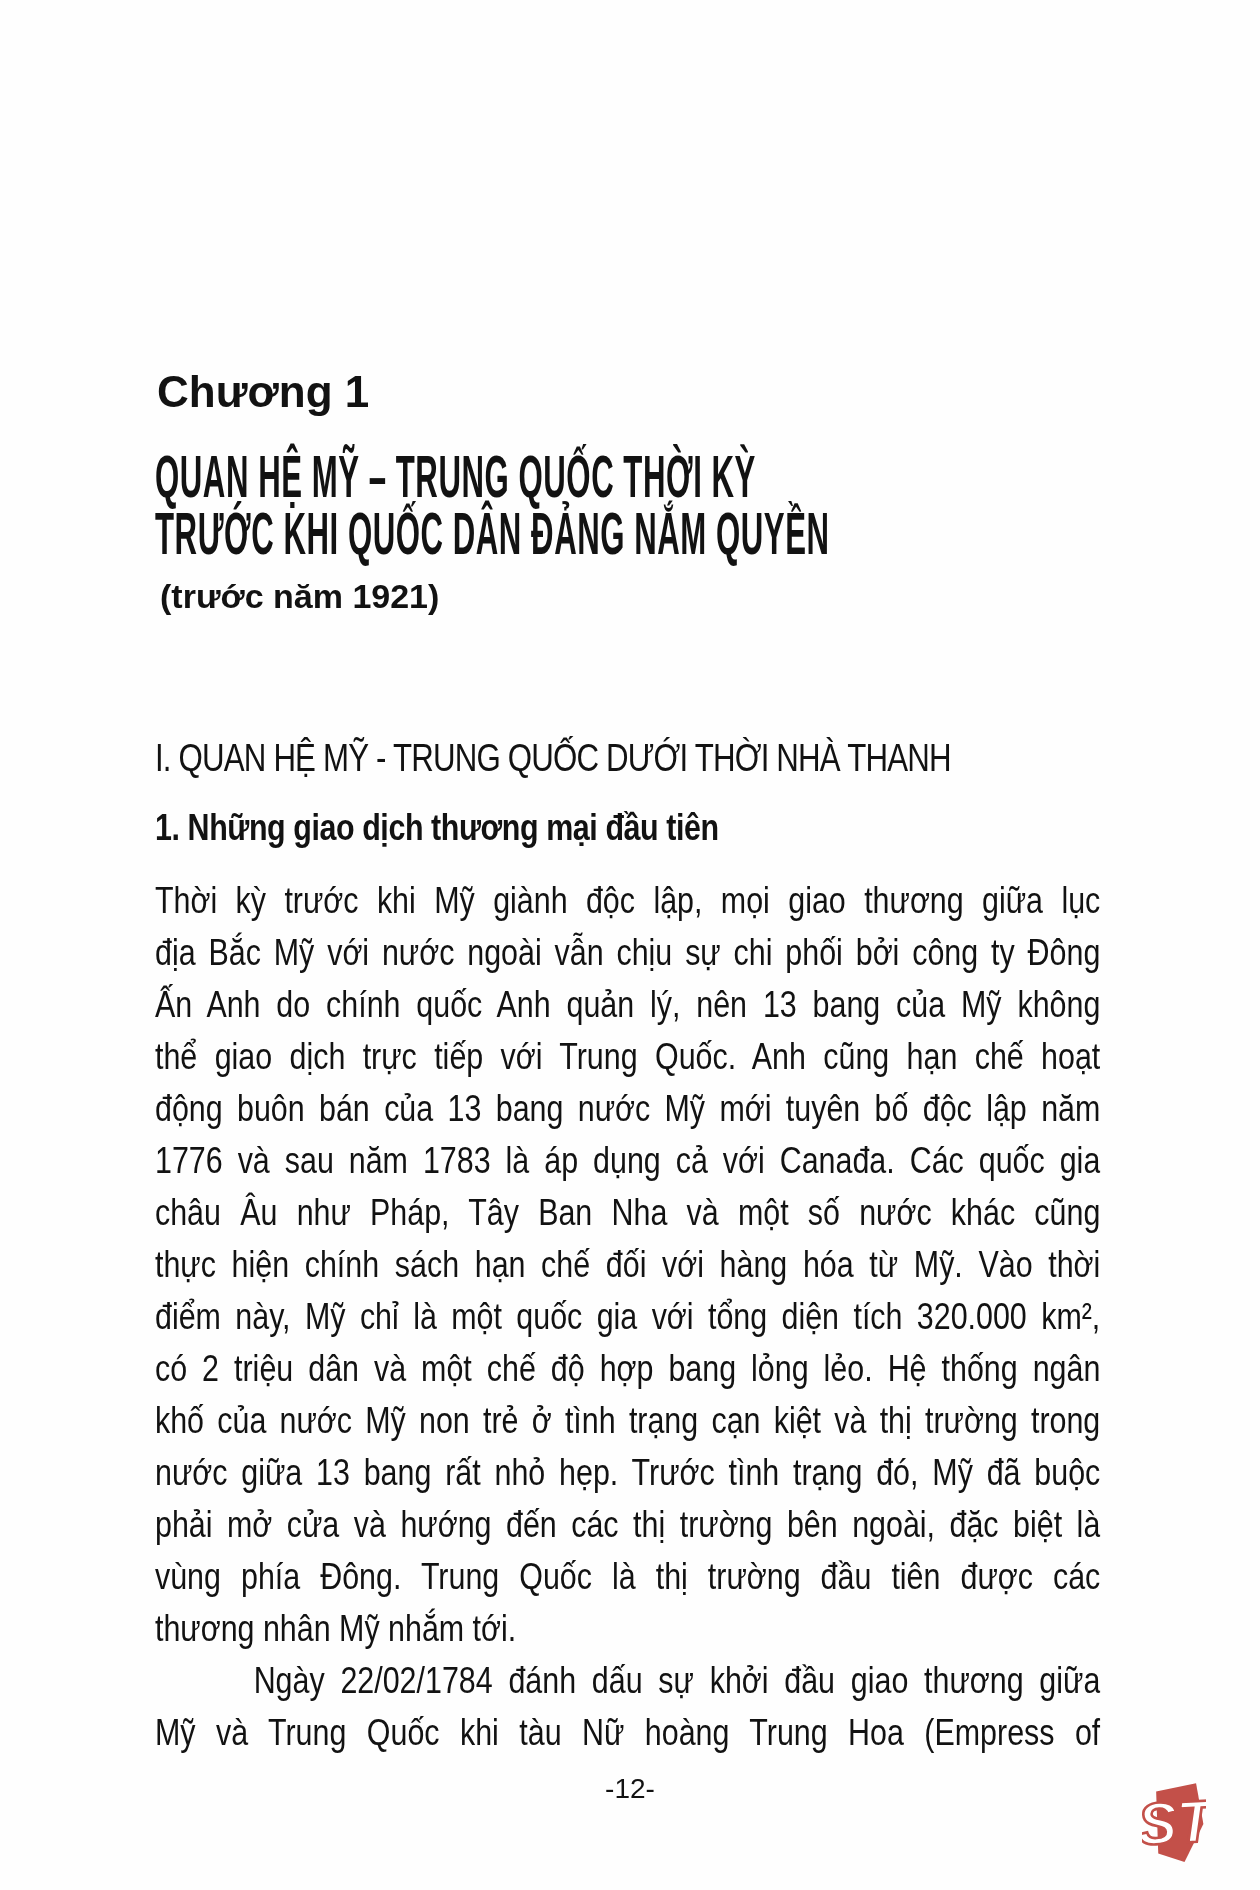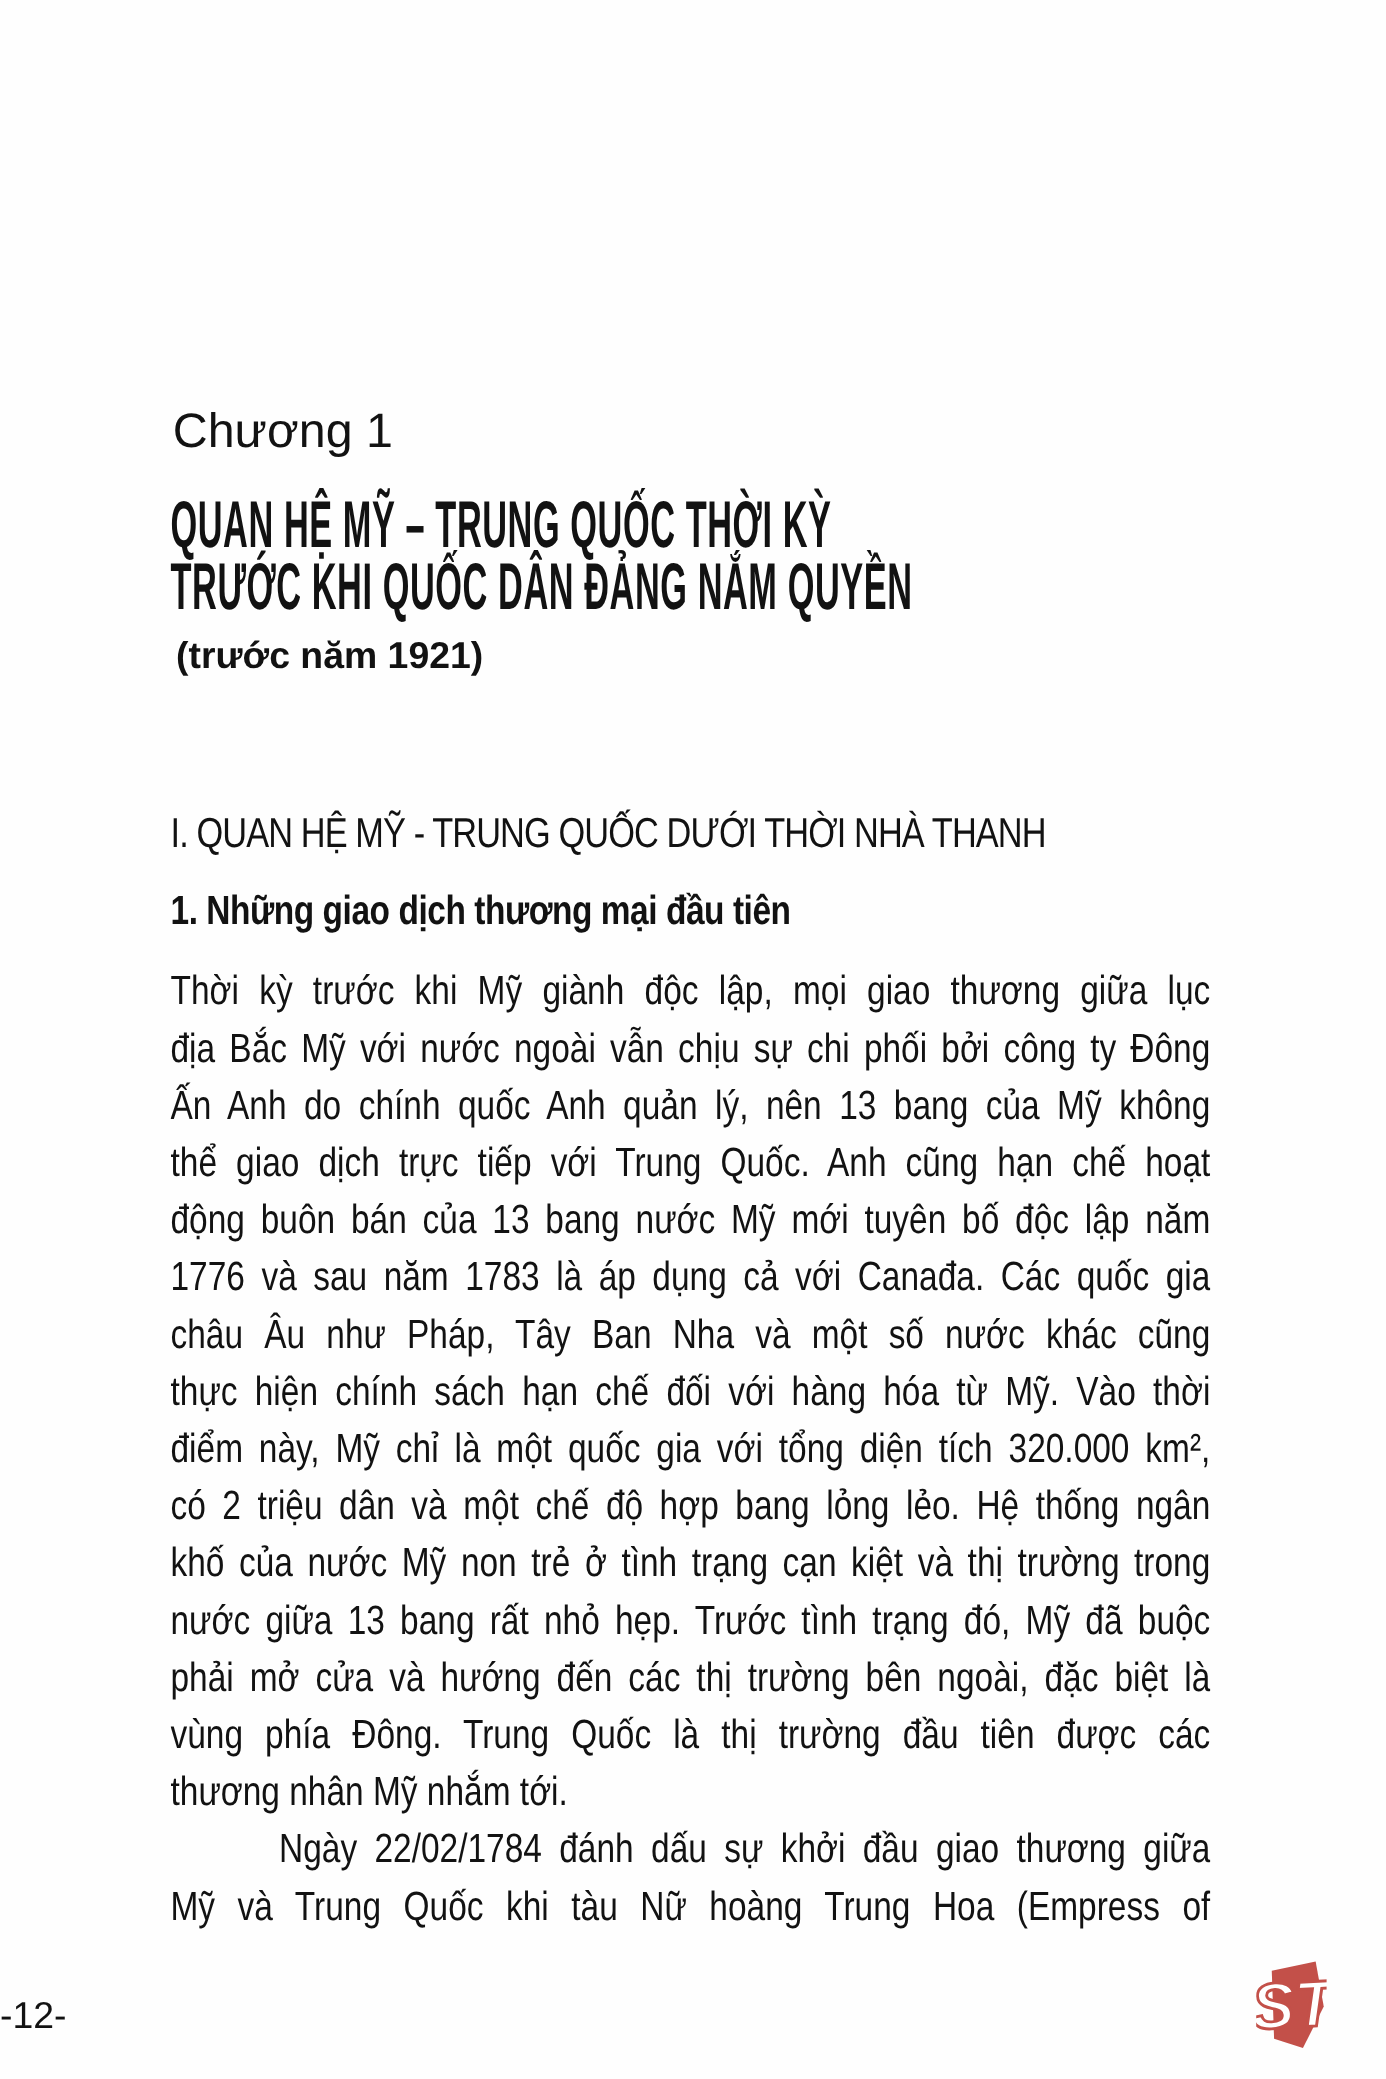--- a/index.html
+++ b/index.html
@@ -10,21 +10,21 @@
     color: #121212;
     position: relative;
     overflow: hidden;
   }
   .page {
     position: absolute; inset: 0;
     background: #fefefe;
   }
   .chapter-label {
     position: absolute; left: 157px; top: 368px;
-    font-size: 44px; font-weight: normal; line-height: 48px;
+    font-size: 44px; font-weight: bold; line-height: 48px;
     letter-spacing: 0px;
   }
   .book-title {
     position: absolute; left: 155px; top: 448px;
     width: 1300px;
     transform: scaleX(0.52); transform-origin: 0 0;
     font-weight: bold;
   }
   .book-title .title-line {
     font-size: 60px; line-height: 57px;
@@ -61,21 +61,22 @@
     overflow: hidden; height: 52px;
   }
   .body-line.no-justify {
     text-align: left; text-align-last: left;
   }
   .body-line.indented {
     text-indent: 120px;
   }
   .page-number {
     position: absolute; left: 0; top: 1770px; width: 1260px;
-    font-size: 34px; line-height: 38px; margin-top: 44px;
+    text-align: center;
+    font-size: 28px; line-height: 38px;
   }
   .st-logo {
     position: absolute; left: 1142px; top: 1780px;
     width: 64px; height: 84px;
   }
   .st-logo svg { width: 100%; height: 100%; display: block; }
 </style>
 </head>
 <body>
 

